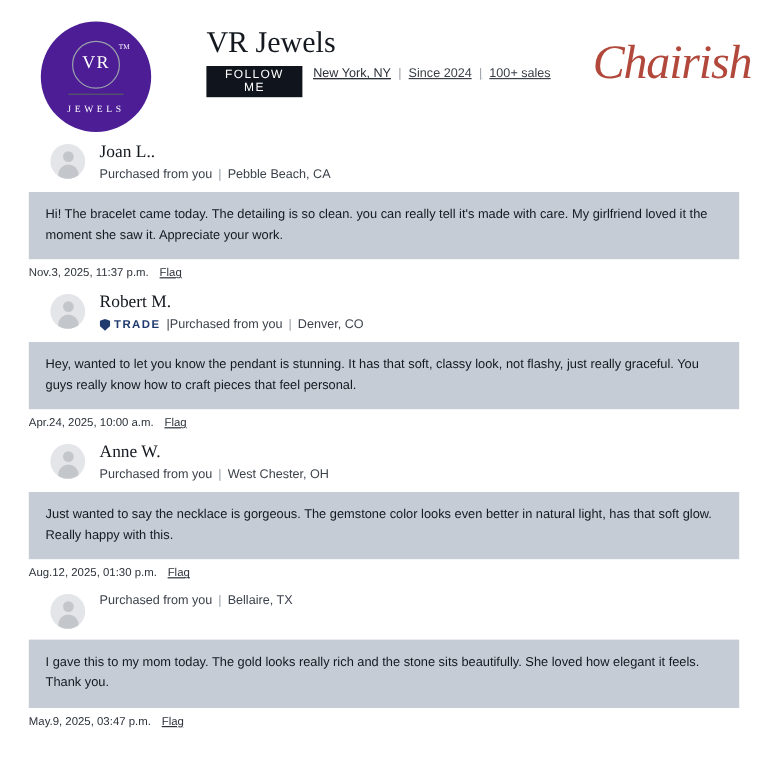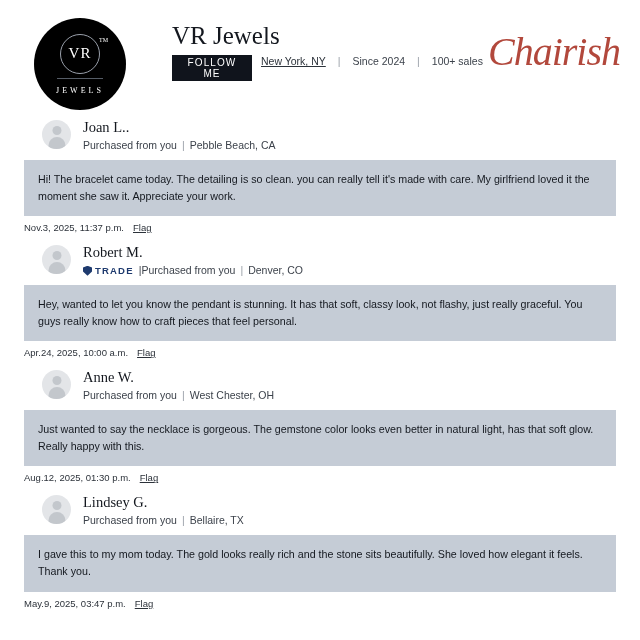--- a/index.html
+++ b/index.html
@@ -27,21 +27,21 @@
     padding: 0;
   }
 
   .logo-circle {
     position: absolute;
     left: 34px;
     top: 18px;
     width: 92px;
     height: 92px;
     border-radius: 50%;
-    background: #000000;
+    background: #4c1d95;
     color: #ffffff;
     display: flex;
     flex-direction: column;
     align-items: center;
     justify-content: center;
   }
   .logo-ring {
     width: 40px;
     height: 40px;
     border: 1px solid #9aa0ab;
@@ -99,33 +99,34 @@
   }
 
   .meta-line {
     position: absolute;
     left: 261px;
     top: 55px;
     font-size: 10.5px;
     color: #3c424b;
     display: flex;
     align-items: flex-end;
-    gap: 12px;
+    gap: 6px;
     white-space: nowrap;
+    text-decoration: underline;
   }
   .meta-line .loc {
     text-decoration: underline;
     color: #2c323a;
     cursor: pointer;
   }
   .meta-sep { color: #9aa0a8; }
 
   .brand-script {
     position: absolute;
-    right: 20px;
+    right: 14px;
     top: 28px;
     font-family: "Liberation Serif", serif;
     font-style: italic;
     font-size: 40px;
     color: #b2483c;
     letter-spacing: -1px;
     white-space: nowrap;
   }
 
   
@@ -328,21 +329,20 @@
       <div class="date-row">
         <span>Aug.12, 2025, 01:30 p.m.</span>
         <span class="flag-link">Flag</span>
       </div>
     </div>
 
     <div class="review">
       <div class="reviewer-row">
         <div class="avatar"></div>
         <div class="reviewer-info">
-          <div class="reviewer-name">Lindsey G.</div>
           <div class="sub-line">
             <span>Purchased from you</span>
             <span class="sub-sep">|</span>
             <span>Bellaire, TX</span>
           </div>
         </div>
       </div>
       <div class="bubble">I gave this to my mom today. The gold looks really rich and the stone sits beautifully. She loved how elegant it feels. Thank you.</div>
       <div class="date-row">
         <span>May.9, 2025, 03:47 p.m.</span>

